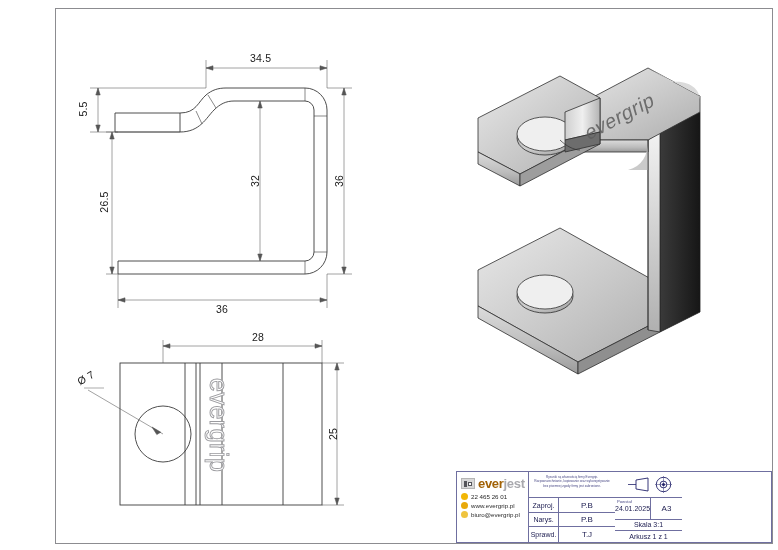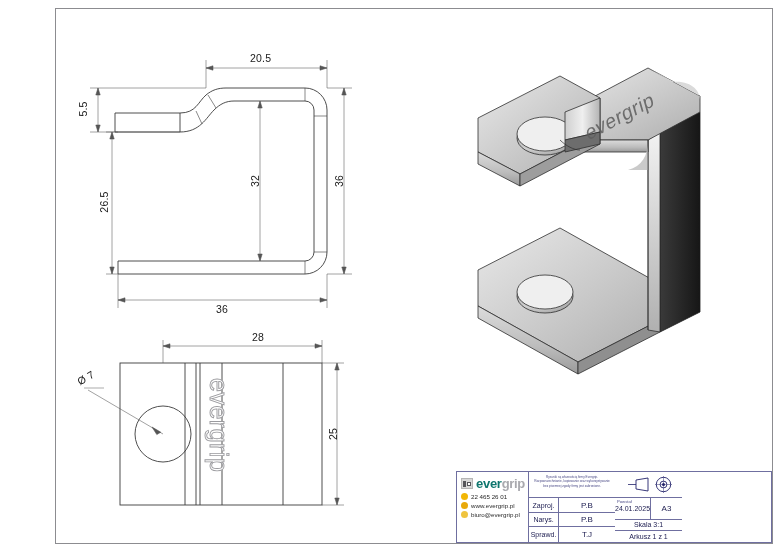--- a/index.html
+++ b/index.html
@@ -96,21 +96,21 @@
     width: 14px; height: 11px;
     background: #d8d8d8;
     border: 1px solid #b5b5b5;
     display: flex; align-items: center; justify-content: center;
     gap: 1px;
   }
   .logo-mark i { display: block; background: #55555a; }
   .lm1 { width: 3px; height: 6px; }
   .lm2 { width: 4px; height: 4px; background: #ffffff !important; border: 1px solid #55555a; }
   .logo-word { font-size: 13px; letter-spacing: -.3px; }
-  .logo-word .a { color: #0f766e; font-weight: 700; }
+  .logo-word .a { color: #a16207; font-weight: 700; }
   .logo-word .b { color: #a9a9ae; font-weight: 700; }
   .contact { display: flex; align-items: center; gap: 3px; font-size: 6.2px; color: #2a2a2a; }
   .cdot {
     width: 7px; height: 7px; border-radius: 50%;
     background: #f2b705;
     display: inline-block; flex: 0 0 auto;
   }
   .cdot.g { background: #e8a90c; }
   .cdot.b { background: #efc43f; }
 
@@ -287,21 +287,21 @@
 
       <path d="M648 140 C648 156 642 166 628 170 L648 170 Z" fill="#cacaca" stroke="none"></path>
       <line x1="648" y1="140" x2="648" y2="330" stroke="#2e2e2e" stroke-width="0.7"></line>
     </g>
 
     <g>
       <text x="612" y="128" transform="rotate(-28 612 128) skewX(-12)" font-family="Liberation Sans, sans-serif" font-size="20" fill="#5d5d5d" letter-spacing="0.5" opacity="0.85">evergrip</text>
     </g>
   </svg>
 
-  <div class="dimtext" style="left:250px; top:52px;">20.5</div>
+  <div class="dimtext" style="left:250px; top:52px;">34.5</div>
 
   <div class="dimtext vert" style="left:75px; top:103px; transform:rotate(-90deg);">5.5</div>
 
   <div class="dimtext vert" style="left:249px; top:175px; transform:rotate(-90deg);">32</div>
 
   <div class="dimtext vert" style="left:333px; top:175px; transform:rotate(-90deg);">36</div>
 
   <div class="dimtext vert" style="left:93px; top:196px; transform:rotate(-90deg);">26.5</div>
 
   <div class="dimtext" style="left:216px; top:303px;">36</div>
@@ -316,21 +316,21 @@
 
   <div class="tb">
 
     <div class="brand">
       <div class="brand-logo">
         <span class="logo-mark">
           <i class="lm1"></i>
             <i class="lm2"></i>
         </span>
         <span class="logo-word">
-          <span class="a">ever</span><span class="b">grip</span>
+          <span class="a">ever</span><span class="b">jest</span>
         </span>
       </div>
       <div class="contact">
         <span class="cdot"></span>
         <span>22 465 26 01</span>
       </div>
       <div class="contact">
         <span class="cdot g"></span>
         <span>www.evergrip.pl</span>
       </div>

